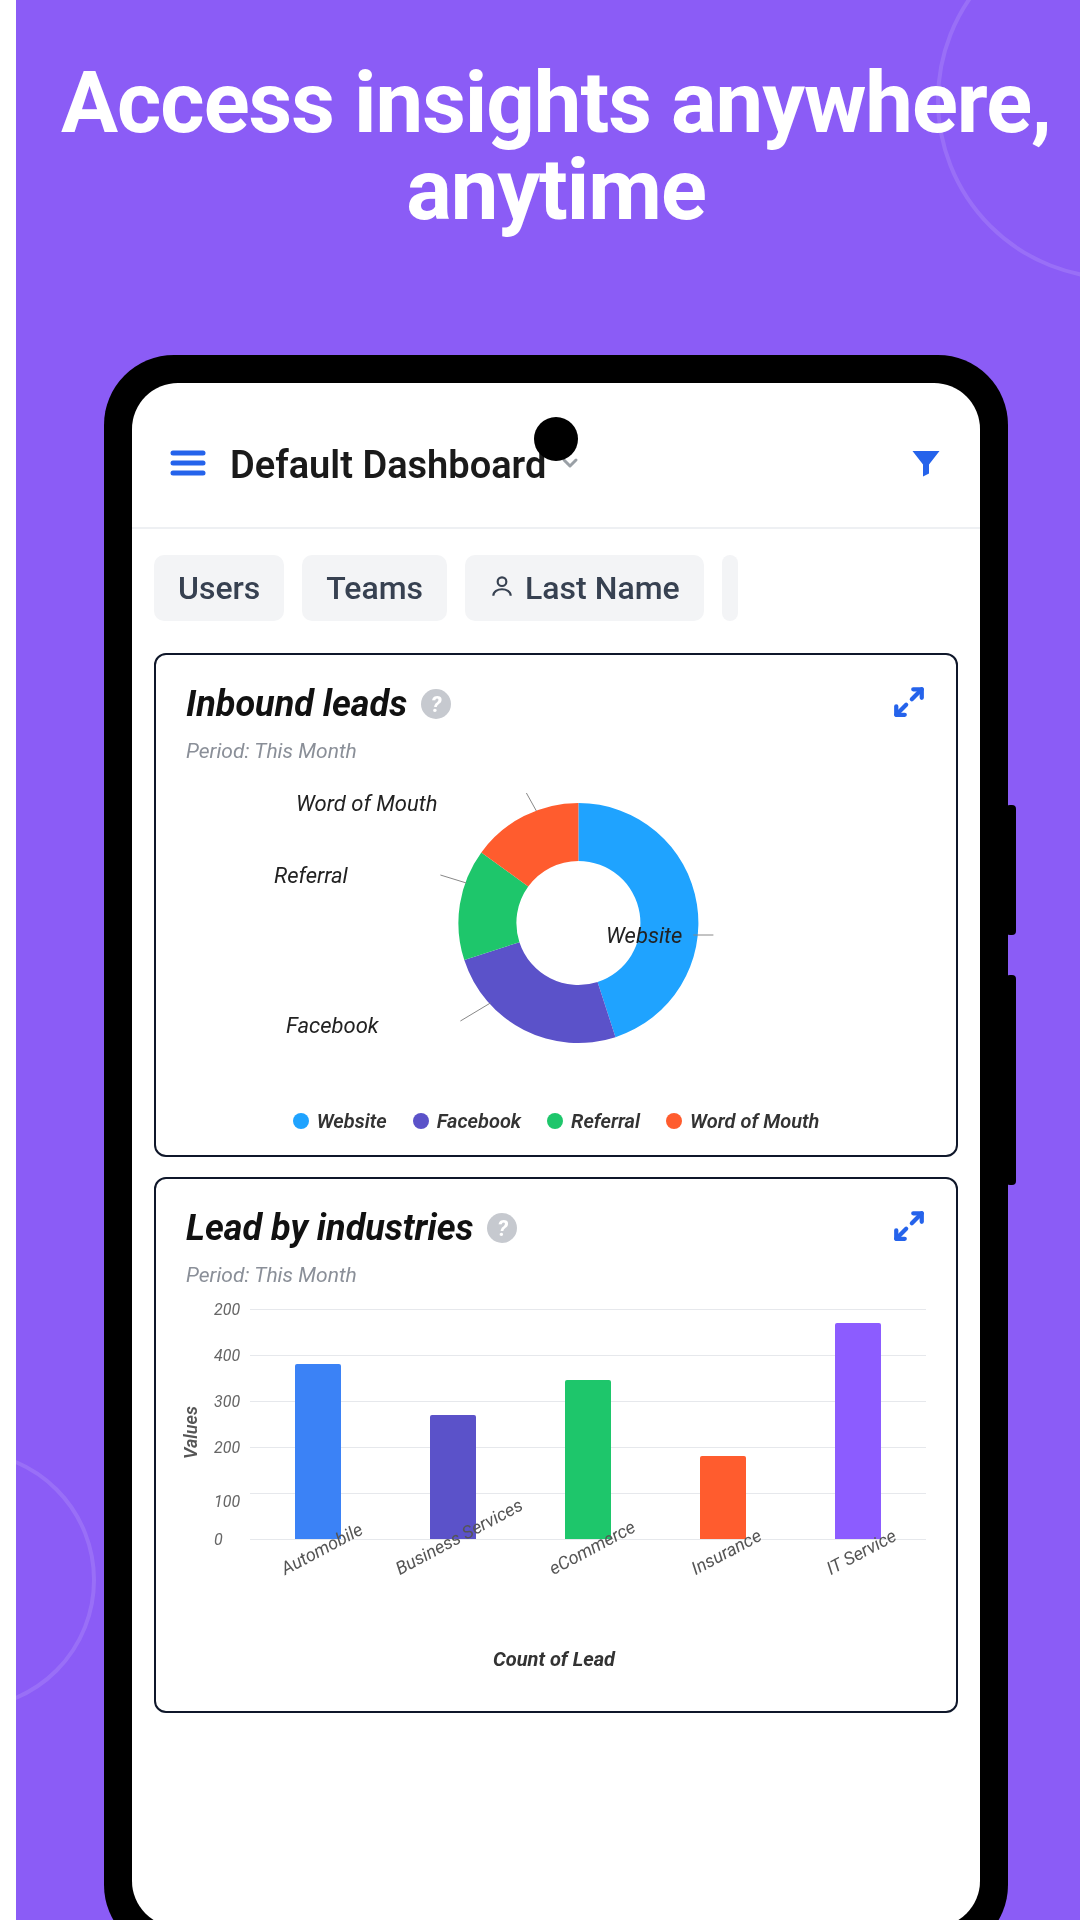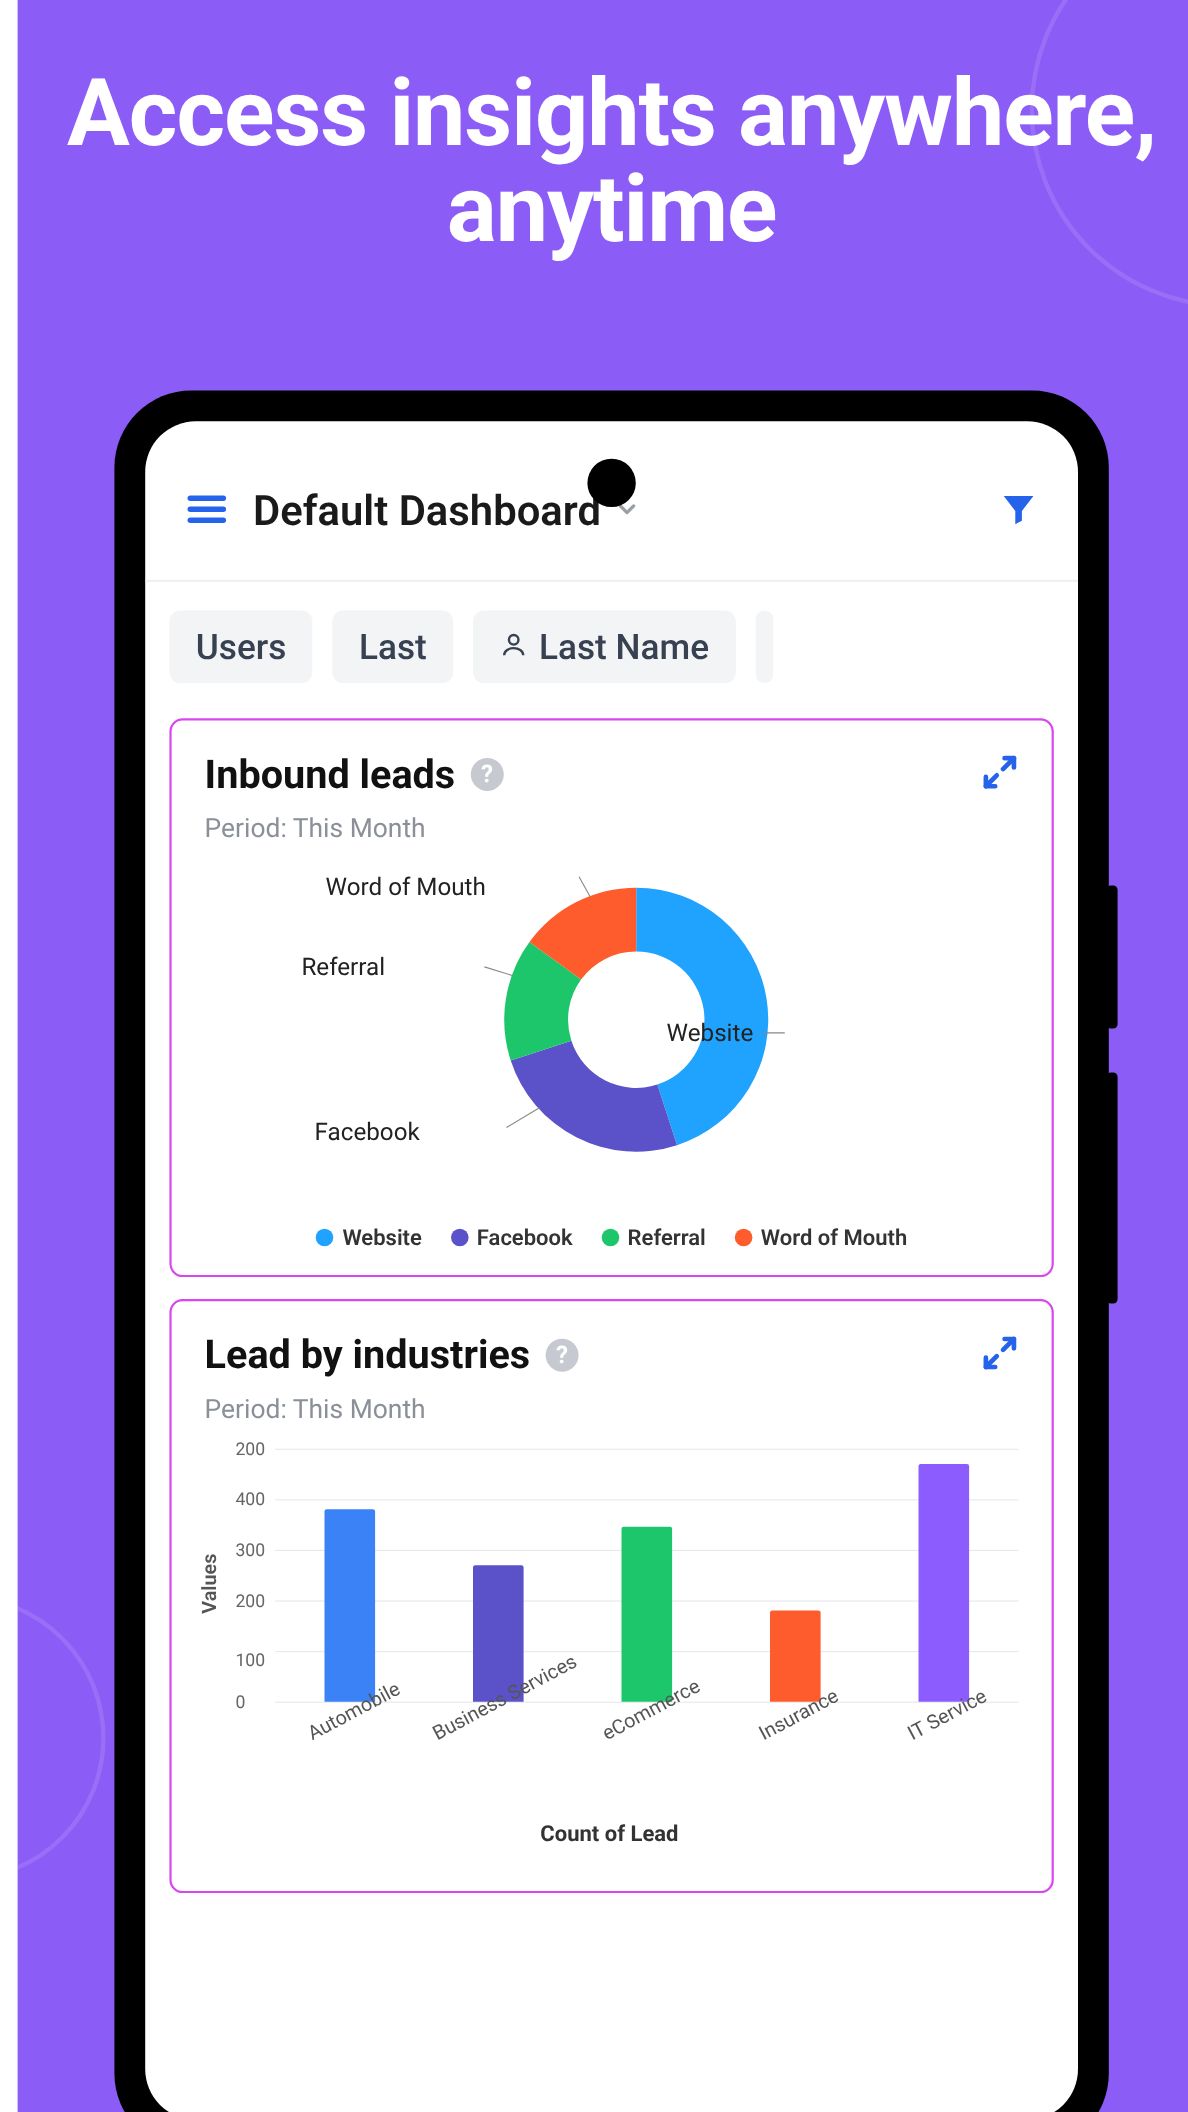--- a/index.html
+++ b/index.html
@@ -73,38 +73,39 @@
   .chip {
     background: #f3f4f6; color: #374151;
     padding: 14px 24px; border-radius: 10px;
     font-size: 32px; font-weight: 500;
     display: inline-flex; align-items: center; gap: 10px;
   }
   .chip .person-icon svg { width: 26px; height: 26px; }
   
   .card {
     margin: 6px 22px 20px 22px;
-    border: 2px solid #d946ef;
+    border: 2px solid #0f172a;
     border-radius: 12px;
     padding: 28px 30px 22px 30px;
     background: #fff;
+    font-style: italic;
   }
   .card-head {
     display: flex; align-items: center; gap: 14px;
   }
   .card-title { font-size: 36px; font-weight: 700; color: #111; }
   .help-icon {
     width: 30px; height: 30px; border-radius: 50%;
     background: #c6c9cf; color: #fff;
     display: inline-flex; align-items: center; justify-content: center;
     font-size: 22px; font-weight: 700;
   }
   .card-spacer { flex: 1; }
   .expand-icon svg { width: 34px; height: 34px; }
-  .card-sub { margin-top: 14px; font-size: 24px; color: #8a8f98; }
+  .card-sub { margin-top: 14px; font-size: 21px; color: #8a8f98; }
   
   .donut-area { position: relative; height: 320px; margin-top: 20px; }
   .donut-svg { position: absolute; left: 50%; top: 0; transform: translateX(-42%); }
   .donut-label { position: absolute; font-size: 22px; color: #222; white-space: nowrap; }
   .legend {
     display: flex; justify-content: center; gap: 26px;
     margin-top: 6px; font-size: 20px; color: #333; flex-wrap: wrap;
     font-weight: 600;
   }
   .legend-item { display: inline-flex; align-items: center; gap: 8px; }
@@ -180,21 +181,21 @@
               <path d="M3 4h18l-7 9v6l-4 2v-8L3 4z"></path>
             </svg>
         </span>
       </div>
 
       <div class="chips" id="chips">
           <div class="chip">
             <span>Users</span>
           </div>
           <div class="chip">
-            <span>Last</span>
+            <span>Teams</span>
           </div>
           <div class="chip">
             <span class="person-icon"><svg viewBox="0 0 24 24" fill="none" stroke="#374151" stroke-width="2">
                 <circle cx="12" cy="8" r="4"></circle>
                 <path d="M4 21c0-4 4-6 8-6s8 2 8 6"></path>
               </svg></span>
             <span>Last Name</span>
           </div>
           <div class="chip" style="padding-left: 16px; padding-right: 0px;"></div>
         </div>

